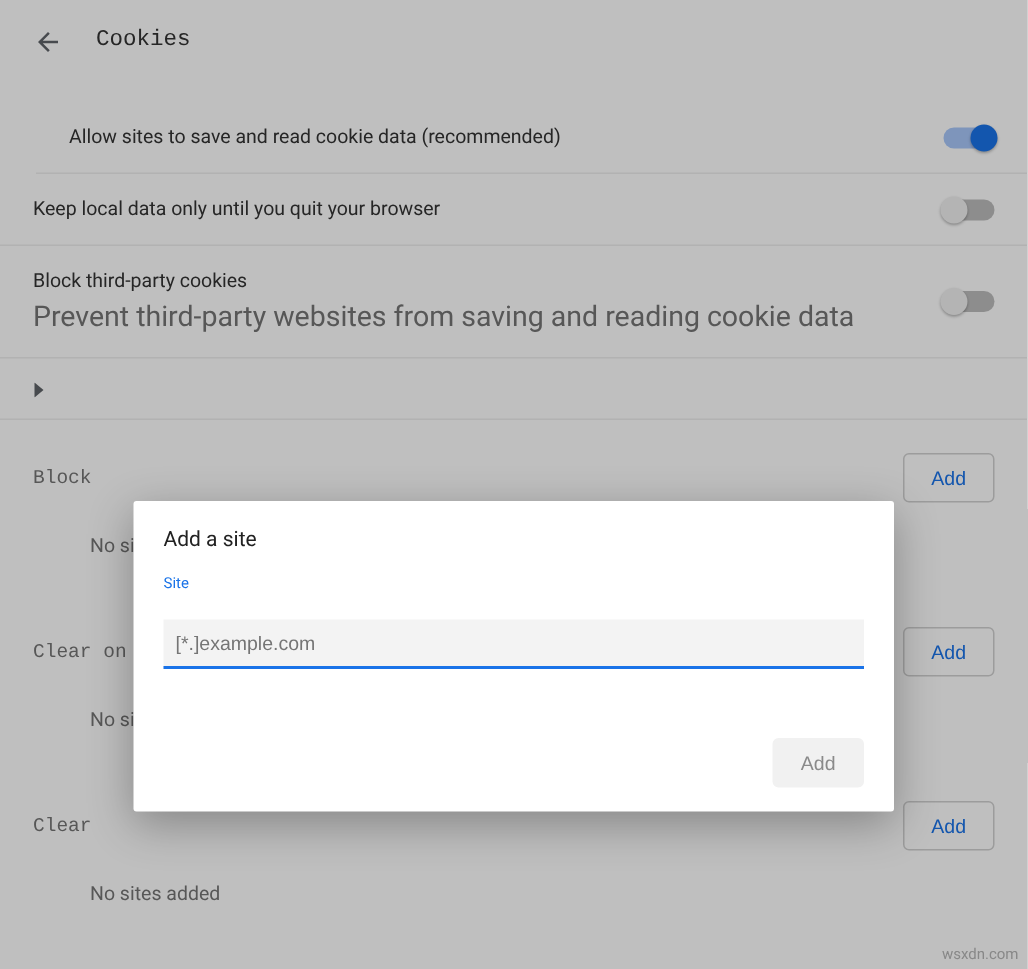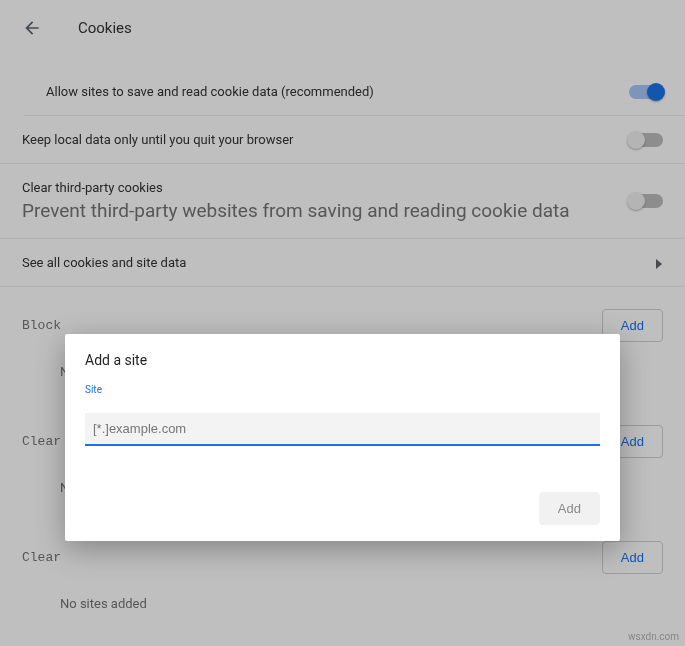--- a/index.html
+++ b/index.html
@@ -8,23 +8,24 @@
       font-size: 13px;
       background: #fff;
       width: 685px;
       height: 646px;
       overflow: hidden;
       position: relative;
       color: #333;
     }
     .header {
       display: flex;
-      align-items: center;
+      align-items: flex-start;
       padding: 18px 22px;
-      gap: 36px;
+      gap: 22px;
+      font-family: Liberation Mono, monospace;
     }
     .back-icon {
       width: 20px;
       height: 20px;
       display: flex;
       align-items: center;
       justify-content: center;
       cursor: pointer;
       color: #5f6368;
     }
@@ -92,21 +93,21 @@
     .overlay {
       position: absolute;
       inset: 0;
       background: rgba(0,0,0,0.25);
       display: flex;
       align-items: flex-start;
       justify-content: center;
     }
     .dialog {
       margin-top: 334px;
-      width: 555px;
+      width: 507px;
       background: #fff;
       border-radius: 2px;
       box-shadow: 0 8px 30px rgba(0,0,0,0.3);
       padding: 18px 20px 16px 20px;
     }
     .dialog-title {
       font-size: 14px;
       color: #222;
       margin-bottom: 16px;
     }
@@ -179,32 +180,29 @@
   <div class="text-col">
     <div class="setting-title">Keep local data only until you quit your browser</div>
   </div>
   <div class="toggle off">
       <div class="knob"></div>
     </div>
 </div>
 
 <div class="setting-row">
   <div class="text-col">
-    <div class="setting-title">Clear third-party cookies</div>
+    <div class="setting-title">Block third-party cookies</div>
     <div class="setting-sub">Prevent third-party websites from saving and reading cookie data</div>
   </div>
   <div class="toggle off">
       <div class="knob"></div>
     </div>
 </div>
 
 <div class="setting-row">
-  <div class="text-col">
-    <div class="setting-title">See all cookies and site data</div>
-  </div>
   <div class="chevron">
     <svg width="8" height="10" viewBox="0 0 6 10">
         <path fill="#5f6368" d="M0 0l6 5-6 5z"></path>
       </svg>
   </div>
 </div>
 
 <div class="section-head">
   <div class="section-label">Block</div>
   <button class="add-btn">Add</button>

